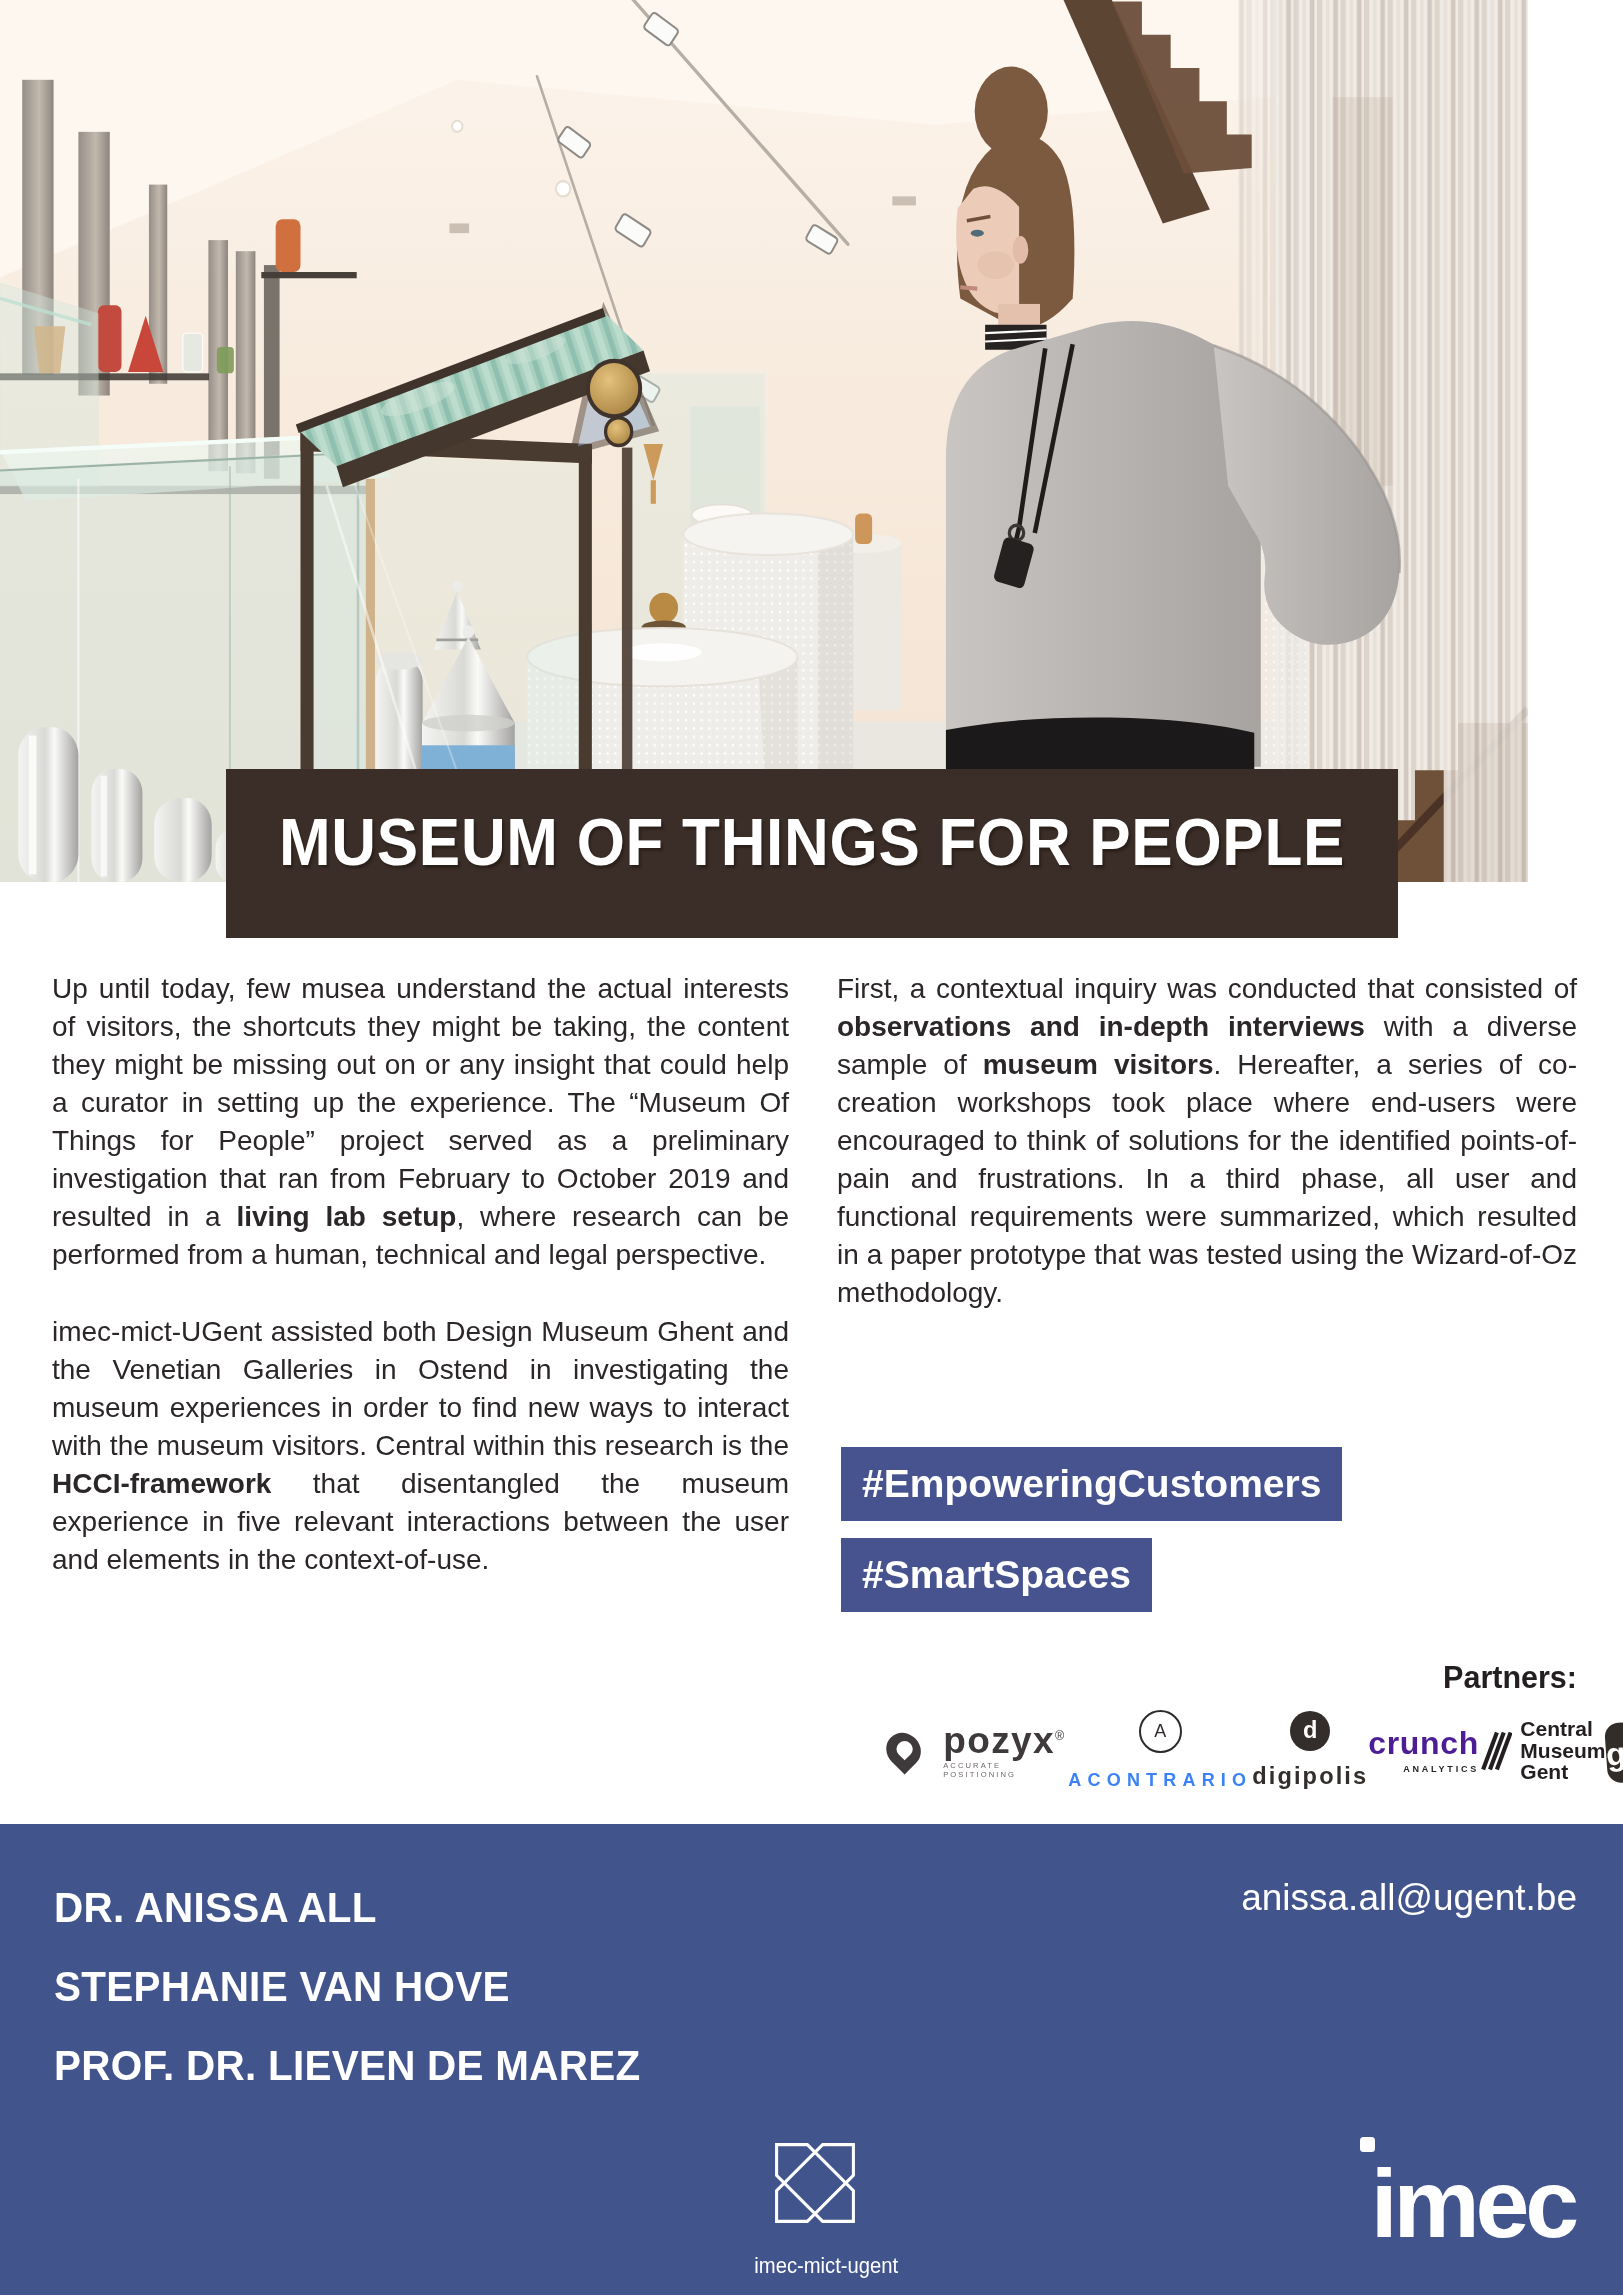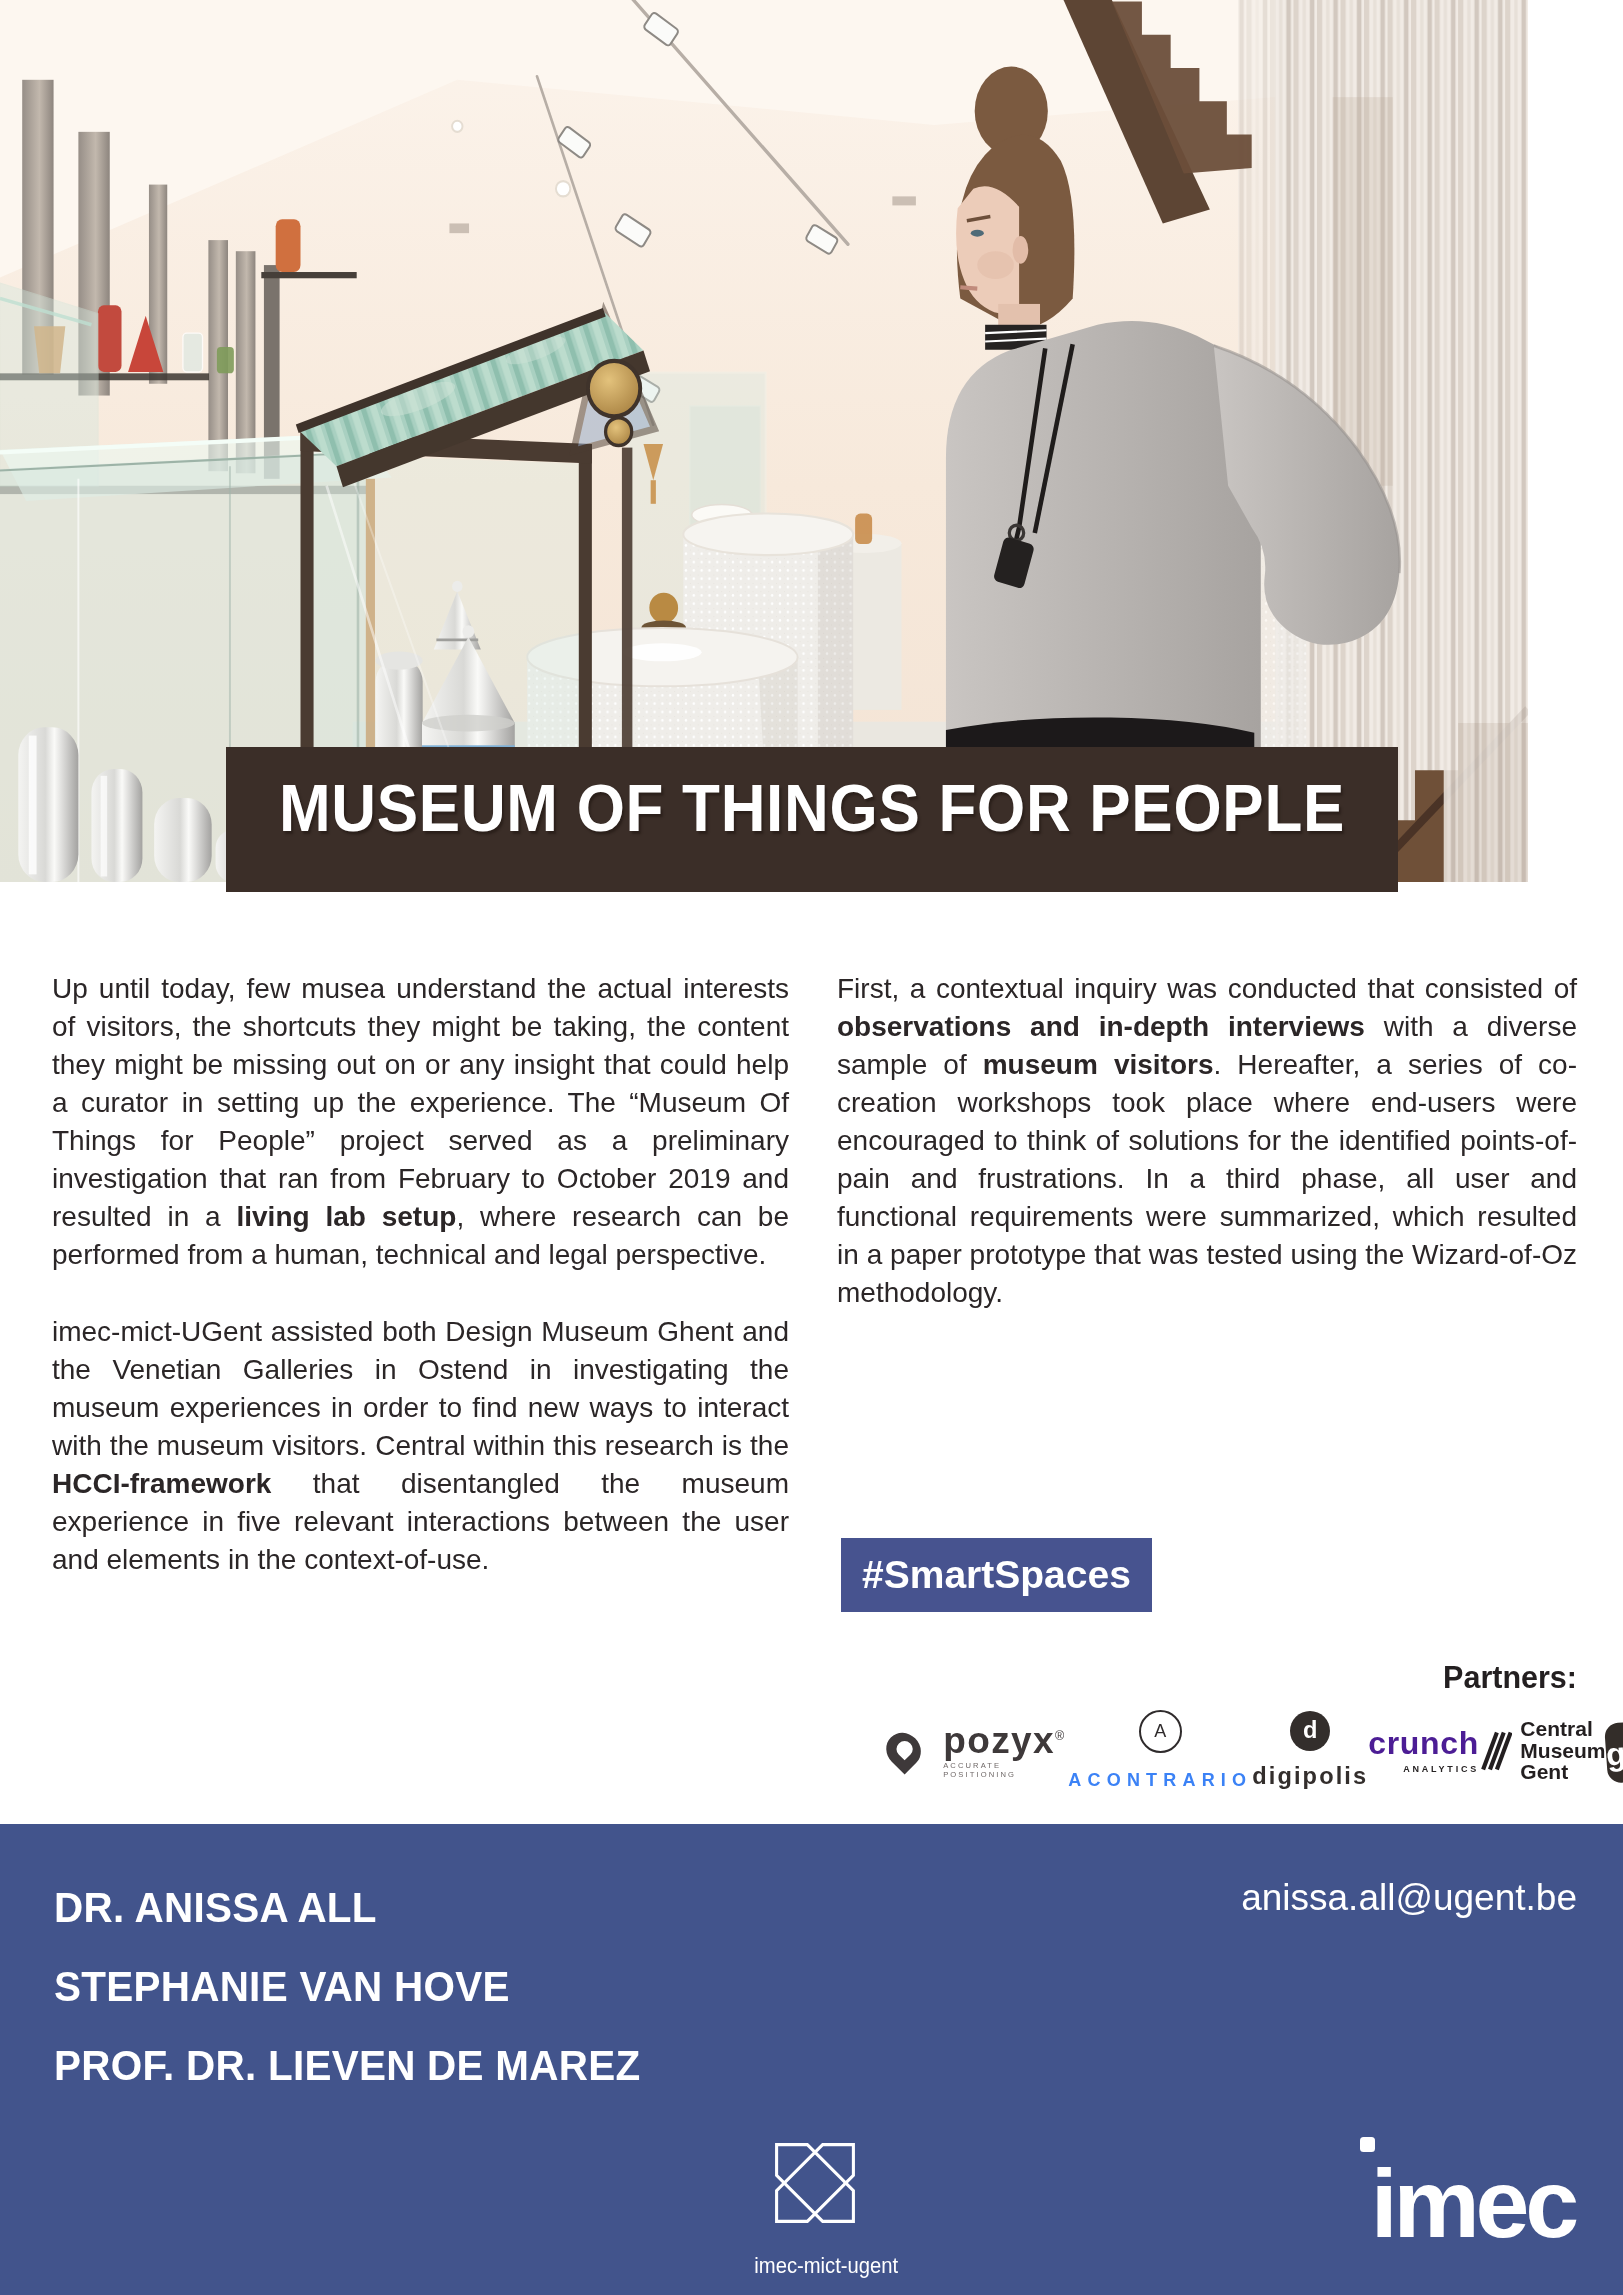--- a/index.html
+++ b/index.html
@@ -10,21 +10,21 @@
   }
   
   .photo{ position:absolute; left:0; top:0; width:1528px; height:882px; }
   .photo svg{ display:block; width:100%; height:100%; }
   .credit{
     position:absolute; right:142px; bottom:5.6px; font-size:15.3px; letter-spacing:0.3px;
     color:rgba(255,255,255,.92); text-shadow:0 0.7px 1.4px rgba(0,0,0,.25);
   }
   
   .banner{
-    position:absolute; left:226px; top:747px; width:1172px; height:145px;
+    position:absolute; left:226px; top:769px; width:1172px; height:169px;
     background:#3B2E28; display:flex; align-items:center; justify-content:center;
     padding-bottom:23.6px;
   }
   .banner h1{
     font-size:62px; font-weight:bold; color:#ffffff; letter-spacing:0.7px;
     transform:scaleY(1.08); white-space:nowrap;
     text-shadow:2.1px 2.8px 2.1px rgba(25,16,12,.45);
   }
   
   .col{ position:absolute; top:970px; font-size:28px; line-height:38px;
@@ -325,20 +325,21 @@
   </div>
 
   <div class="col col-left">
     <p><span>Up until today, few musea understand the actual interests of visitors, the shortcuts they might be taking, the content they might be missing out on or any insight that could help a curator in setting up the experience. The “Museum Of Things for People” project served as a preliminary investigation that ran from February to October 2019 and resulted in a </span><b>living lab setup</b><span>, where research can be performed from a human, technical and legal perspective.</span></p>
     <p><span>imec-mict-UGent assisted both Design Museum Ghent and the Venetian Galleries in Ostend in investigating the museum experiences in order to find new ways to interact with the museum visitors. Central within this research is the </span><b>HCCI-framework</b><span> that disentangled the museum experience in five relevant interactions between the user and elements in the context-of-use.</span></p>
   </div>
   <div class="col col-right">
     <p><span>First, a contextual inquiry was conducted that consisted of </span><b>observations and in-depth interviews</b><span> with a diverse sample of </span><b>museum visitors</b><span>. Hereafter, a series of co-creation workshops took place where end-users were encouraged to think of solutions for the identified points-of-pain and frustrations. In a third phase, all user and functional requirements were summarized, which resulted in a paper prototype that was tested using the Wizard-of-Oz methodology.</span></p>
   </div>
 
+  <div class="tag tag-1">#EmpoweringCustomers</div>
   <div class="tag tag-2">#SmartSpaces</div>
 
   <div class="partners-label">Partners:</div>
   <div class="partners-row">
 
     <div class="logo pozyx">
       <span class="pozyx-pin">
           <i></i>
         </span>
       <span class="stack" style="align-items:flex-start">

